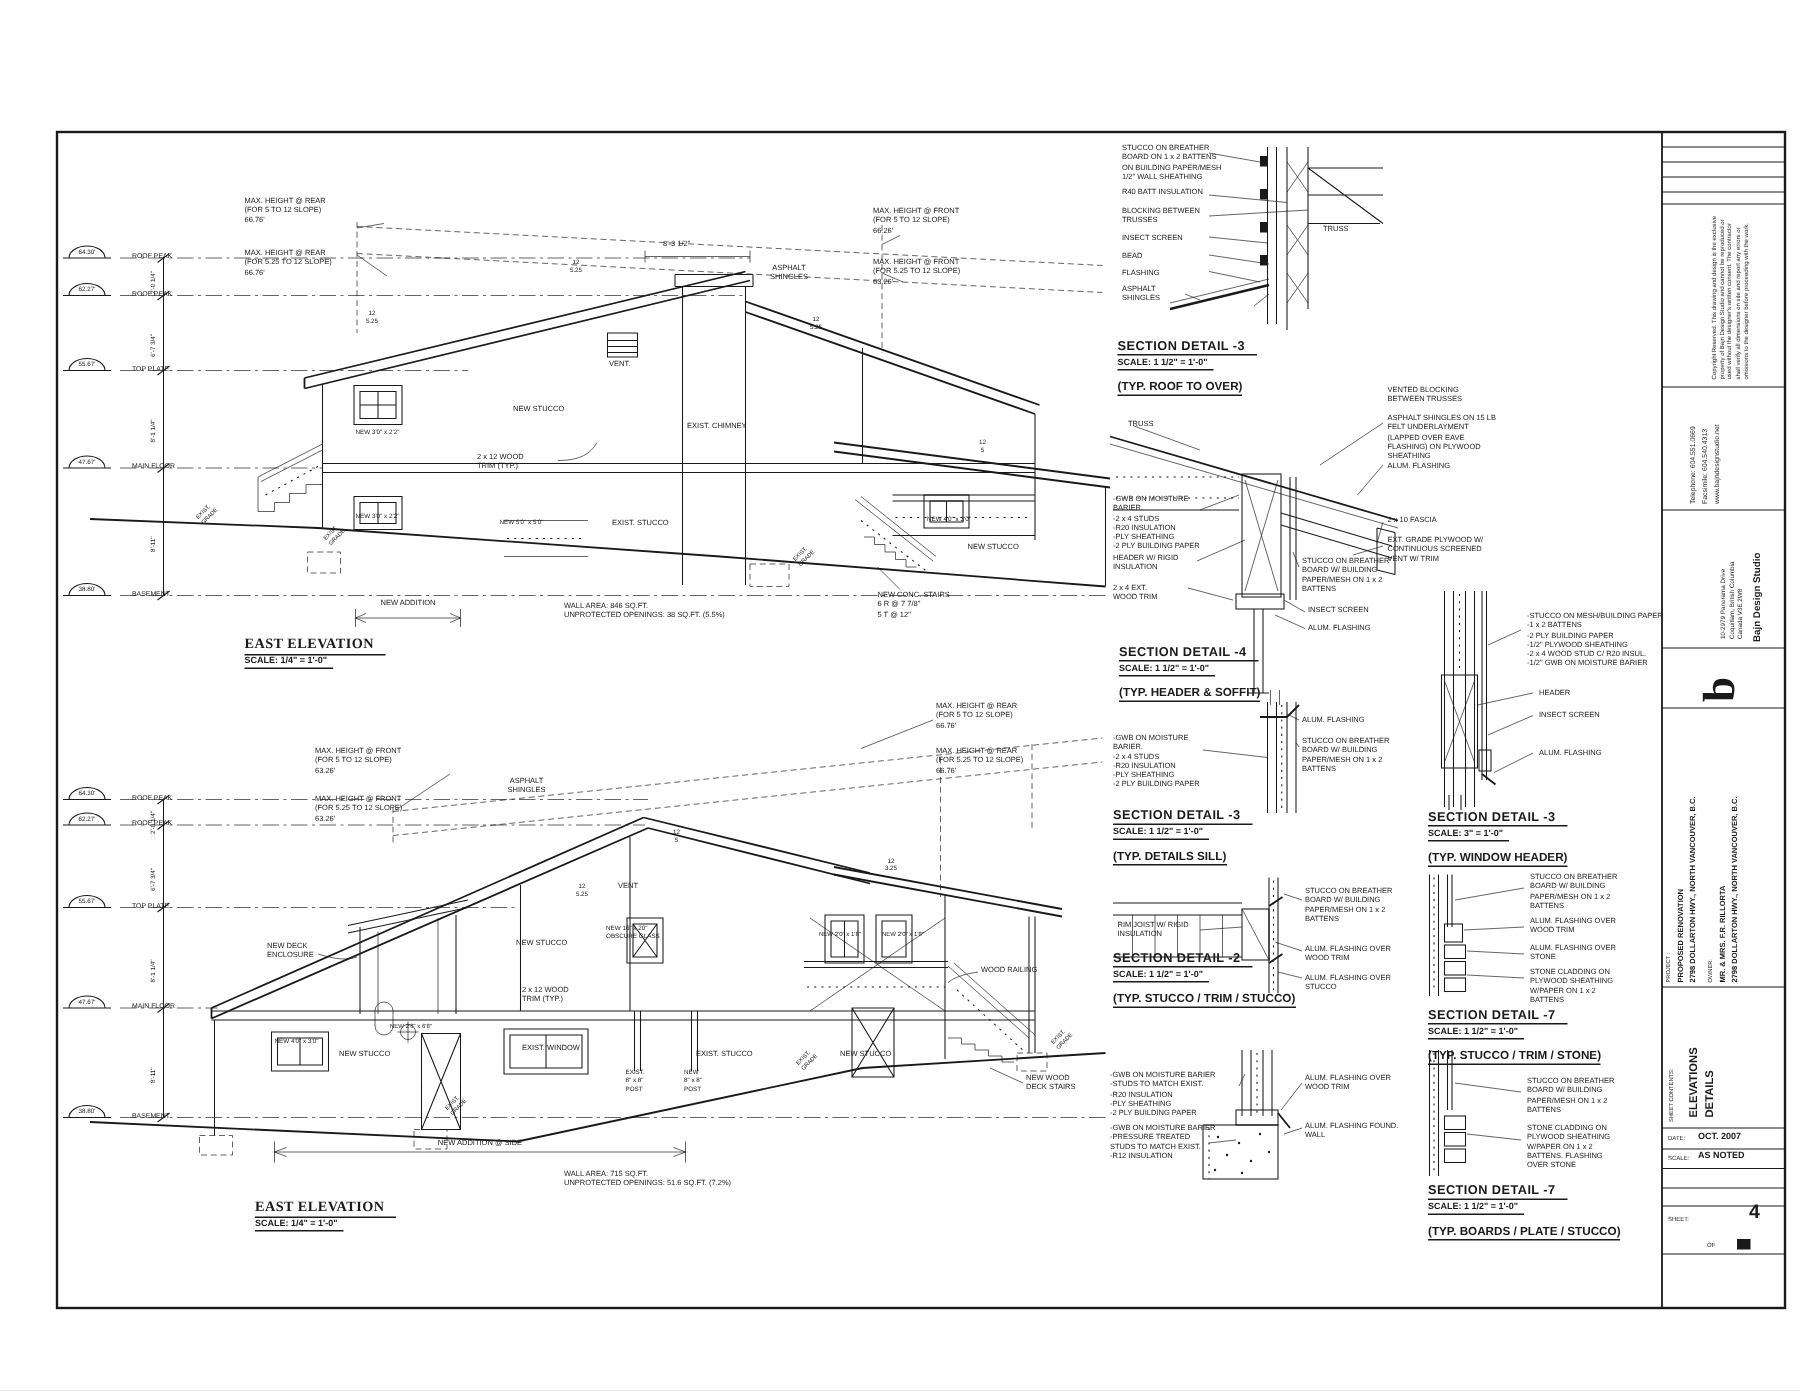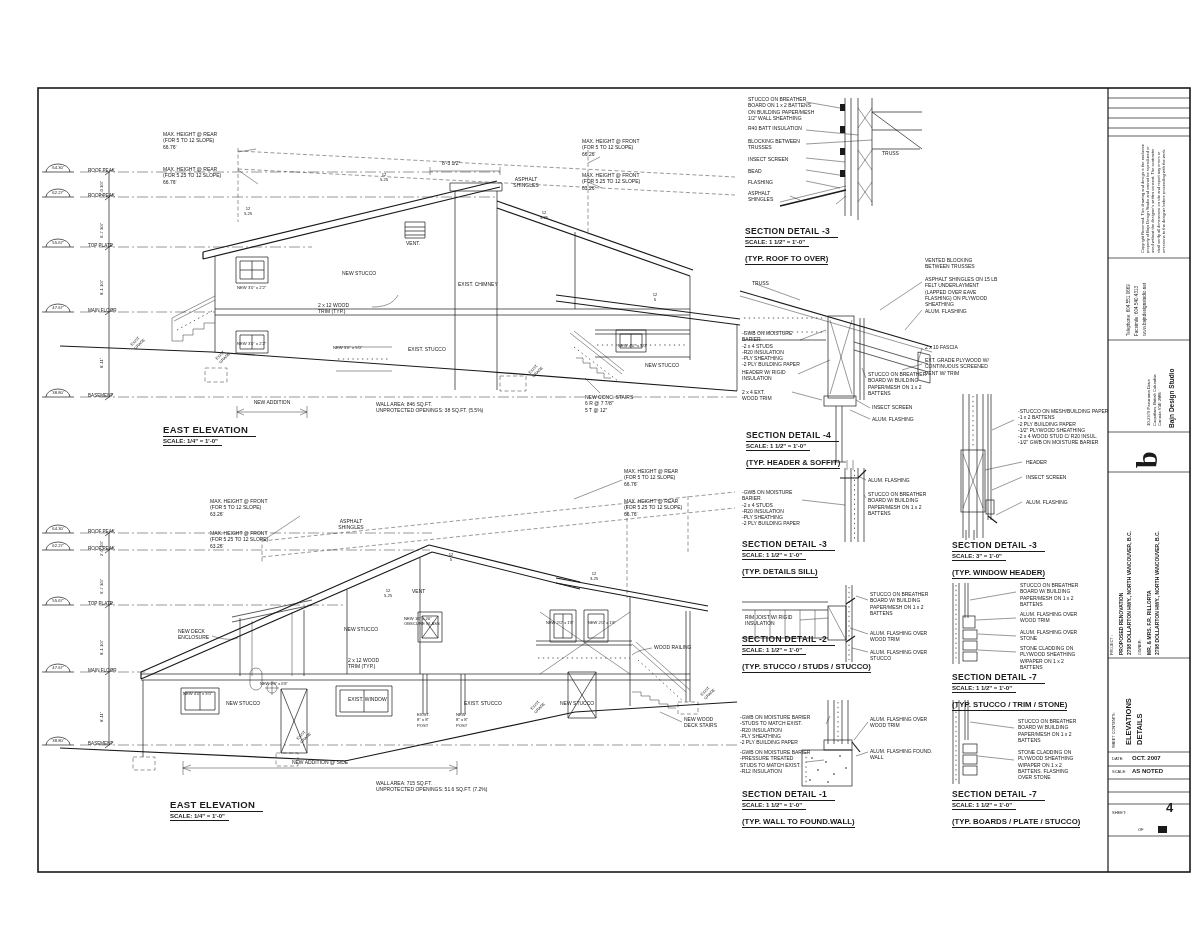--- a/index.html
+++ b/index.html
@@ -18,21 +18,21 @@
   .ann{position:absolute;font-size:5px;line-height:1.25;white-space:pre-line;}
   .r90{transform:rotate(-90deg);transform-origin:0 0;white-space:pre;}
   .r45{transform:rotate(-45deg);transform-origin:0 0;font-size:3.8px;}
   .dt{position:absolute;}
   .dt .l1{display:inline-block;font-weight:bold;font-size:8.5px;letter-spacing:.3px;
           border-bottom:1.3px solid #1a1a1a;padding:0 8px 1px 0;}
   .dt .l2{display:block;font-weight:bold;font-size:6px;width:max-content;
           border-bottom:.8px solid #1a1a1a;padding:1px 4px 1px 0;}
   .dt .l3{display:inline-block;font-weight:bold;font-size:7.8px;margin-top:1px;
           border-bottom:1.2px solid #1a1a1a;padding-bottom:1px;}
-  .etitle .l1{font-size:9.5px;}
+  .etitle .l1{font-size:9.5px;font-family:Liberation Serif, serif;}
   
   .rotb{position:absolute;transform:rotate(-90deg);transform-origin:0 0;}
   .tb-disc{font-size:4px;line-height:1.3;}
   .tb-line{font-size:4.6px;white-space:pre;}
   .tb-firm{font-size:6.5px;font-weight:bold;white-space:pre;}
   .tb-addr{font-size:4.2px;line-height:1.35;white-space:pre-line;}
   .tb-logo{font-size:30px;font-weight:bold;font-family:"Liberation Serif",serif;}
   .tb-lab{font-size:3.8px;white-space:pre;}
   .tb-proj{font-size:5px;font-weight:bold;line-height:1.5;white-space:pre-line;}
   .tb-cont{font-size:7.5px;font-weight:bold;line-height:1.4;white-space:pre-line;}
@@ -519,31 +519,26 @@
     <span class="l3">(TYP. DETAILS SILL)</span>
   </div>
   <div class="dt" style="left:952px;top:534px">
     <span class="l1">SECTION DETAIL -3</span>
     <span class="l2">SCALE: 3" = 1'-0"</span>
     <span class="l3">(TYP. WINDOW HEADER)</span>
   </div>
   <div class="dt" style="left:742px;top:628px">
     <span class="l1">SECTION DETAIL -2</span>
     <span class="l2">SCALE: 1 1/2" = 1'-0"</span>
-    <span class="l3">(TYP. STUCCO / STUDS / STUCCO)</span>
+    <span class="l3">(TYP. STUCCO / TRIM / STUCCO)</span>
   </div>
   <div class="dt" style="left:952px;top:666px">
     <span class="l1">SECTION DETAIL -7</span>
     <span class="l2">SCALE: 1 1/2" = 1'-0"</span>
     <span class="l3">(TYP. STUCCO / TRIM / STONE)</span>
-  </div>
-  <div class="dt" style="left:742px;top:783px">
-    <span class="l1">SECTION DETAIL -1</span>
-    <span class="l2">SCALE: 1 1/2" = 1'-0"</span>
-    <span class="l3">(TYP. WALL TO FOUND.WALL)</span>
   </div>
   <div class="dt" style="left:952px;top:783px">
     <span class="l1">SECTION DETAIL -7</span>
     <span class="l2">SCALE: 1 1/2" = 1'-0"</span>
     <span class="l3">(TYP. BOARDS / PLATE / STUCCO)</span>
   </div>
 
   <div>
     <div class="rotb tb-disc" style="left:1140px;top:253px;width:112px">Copyright Reserved.
 This drawing and design is the exclusive property of Bajn Design Studio and cannot be reproduced or used without the designer's written consent. The contractor shall verify all dimensions on site and report any errors or omissions to the designer before proceeding with the work.</div>

